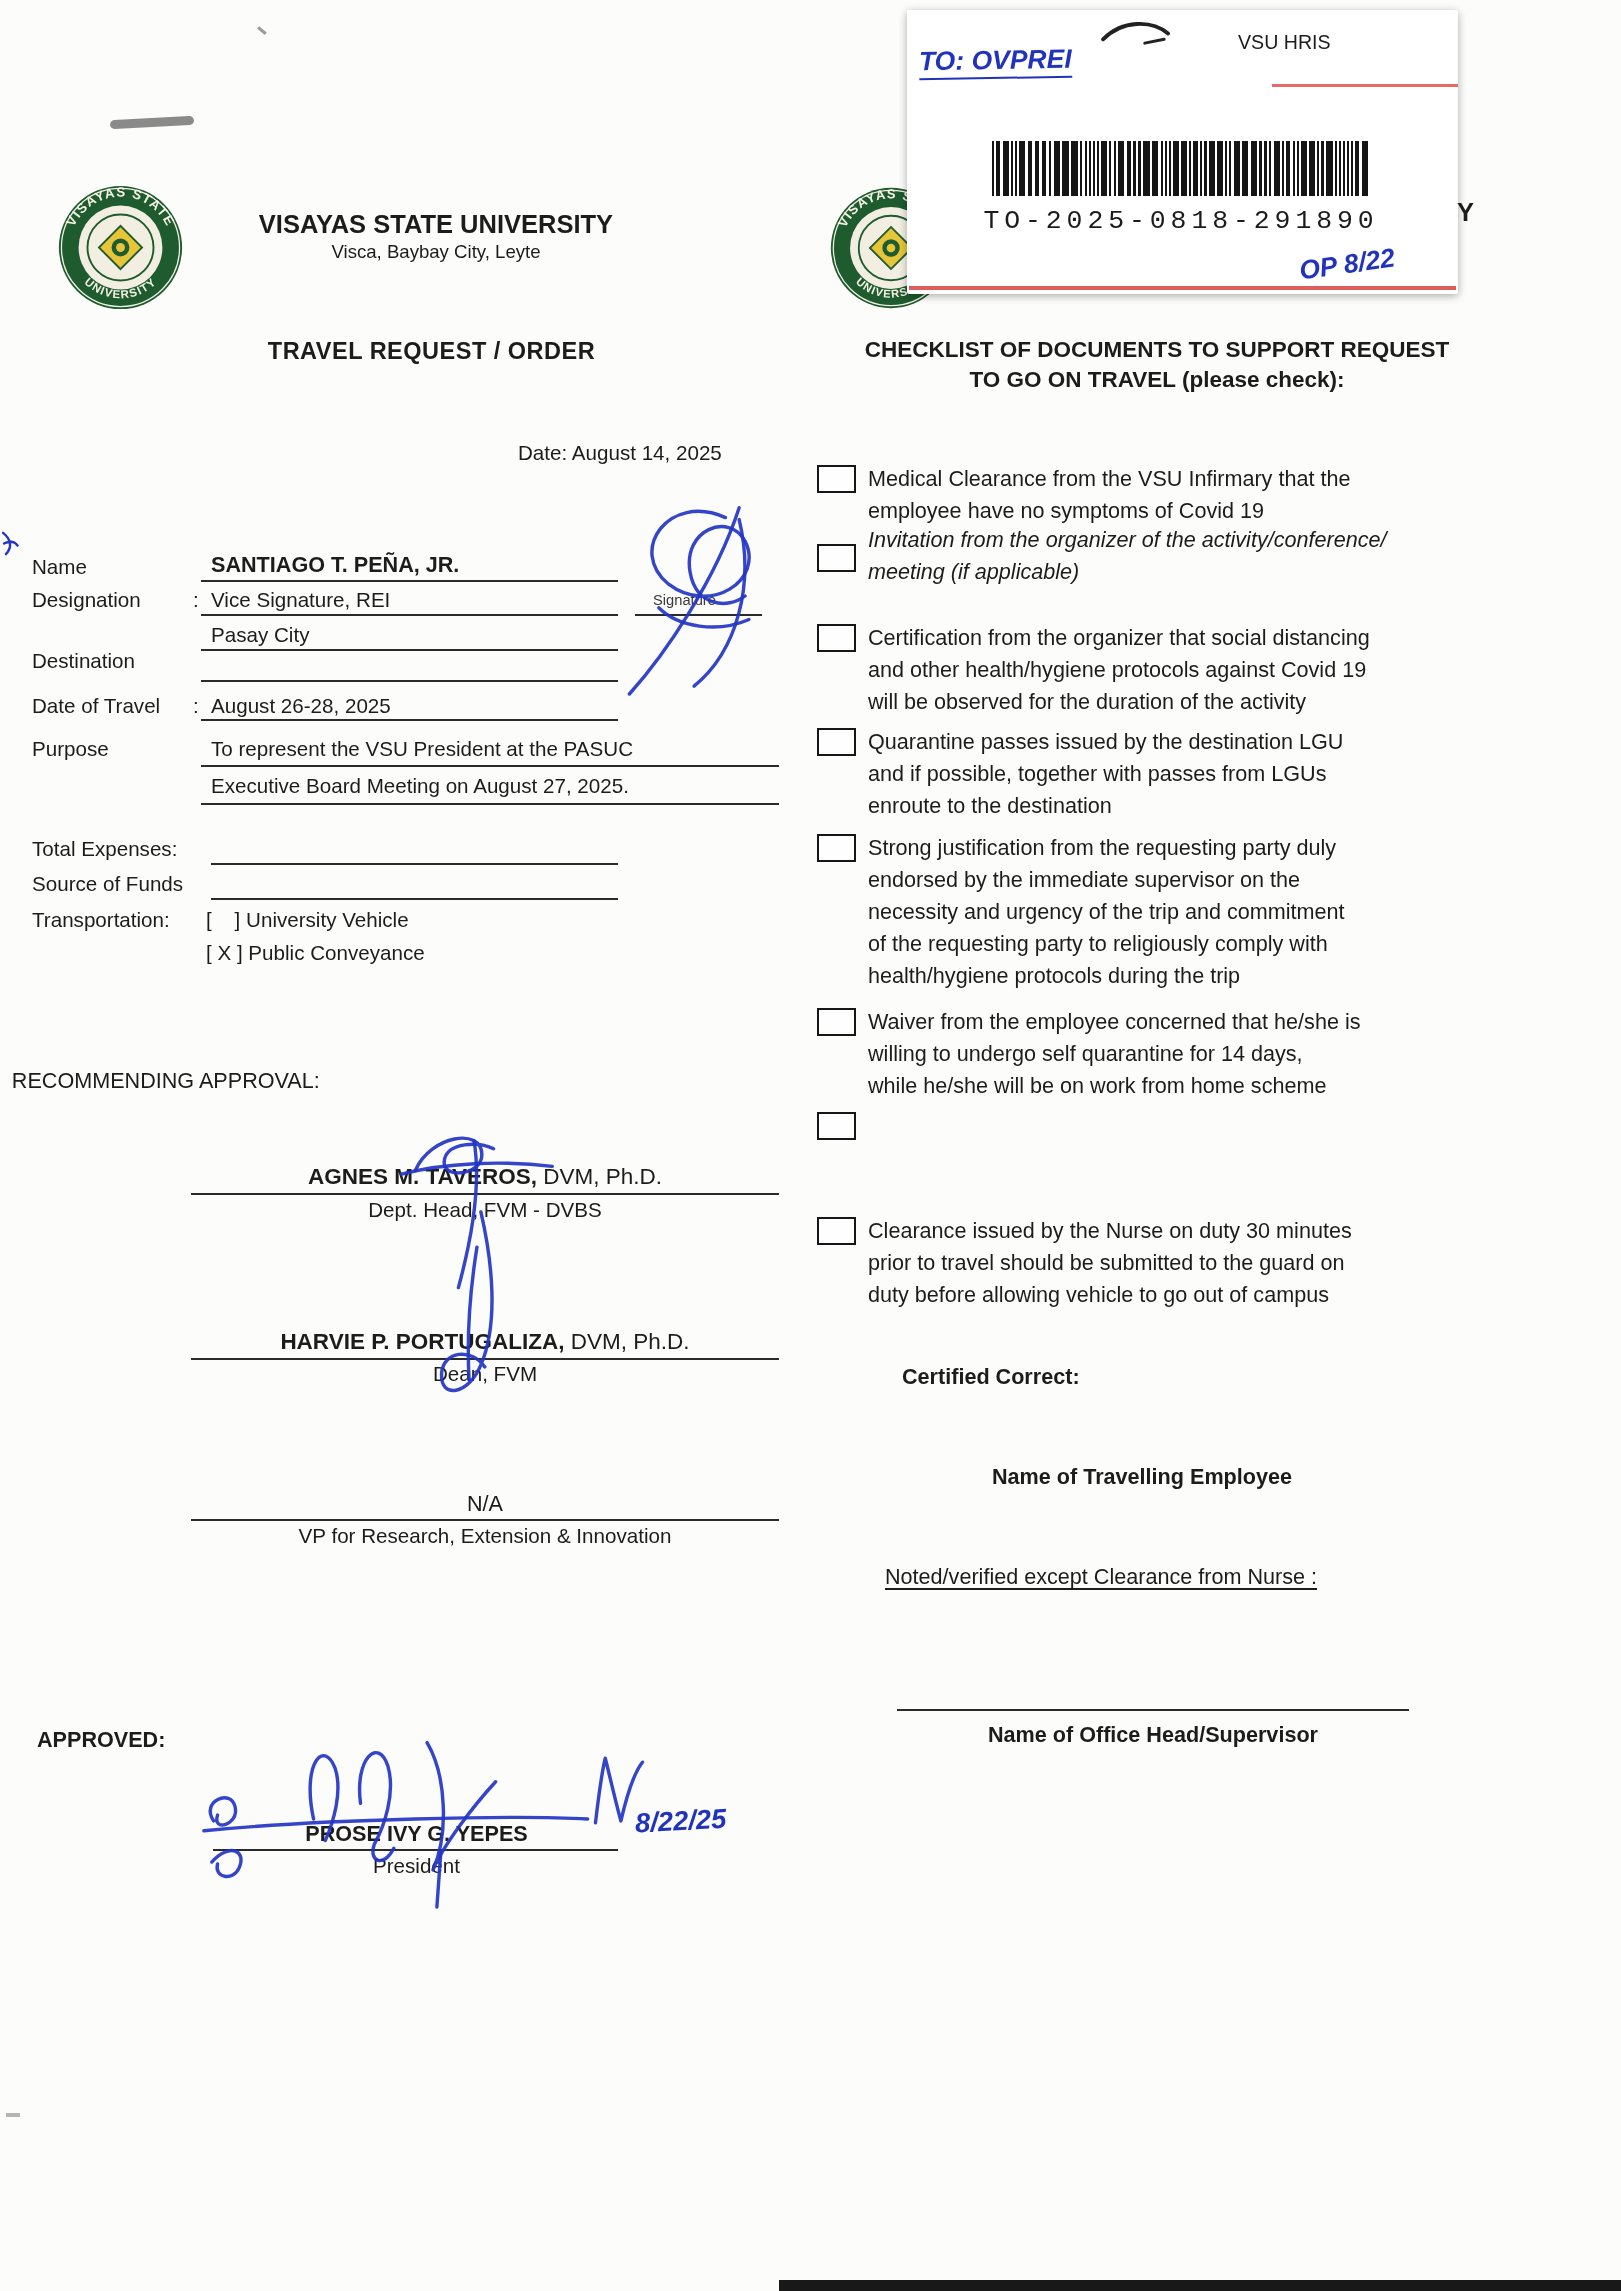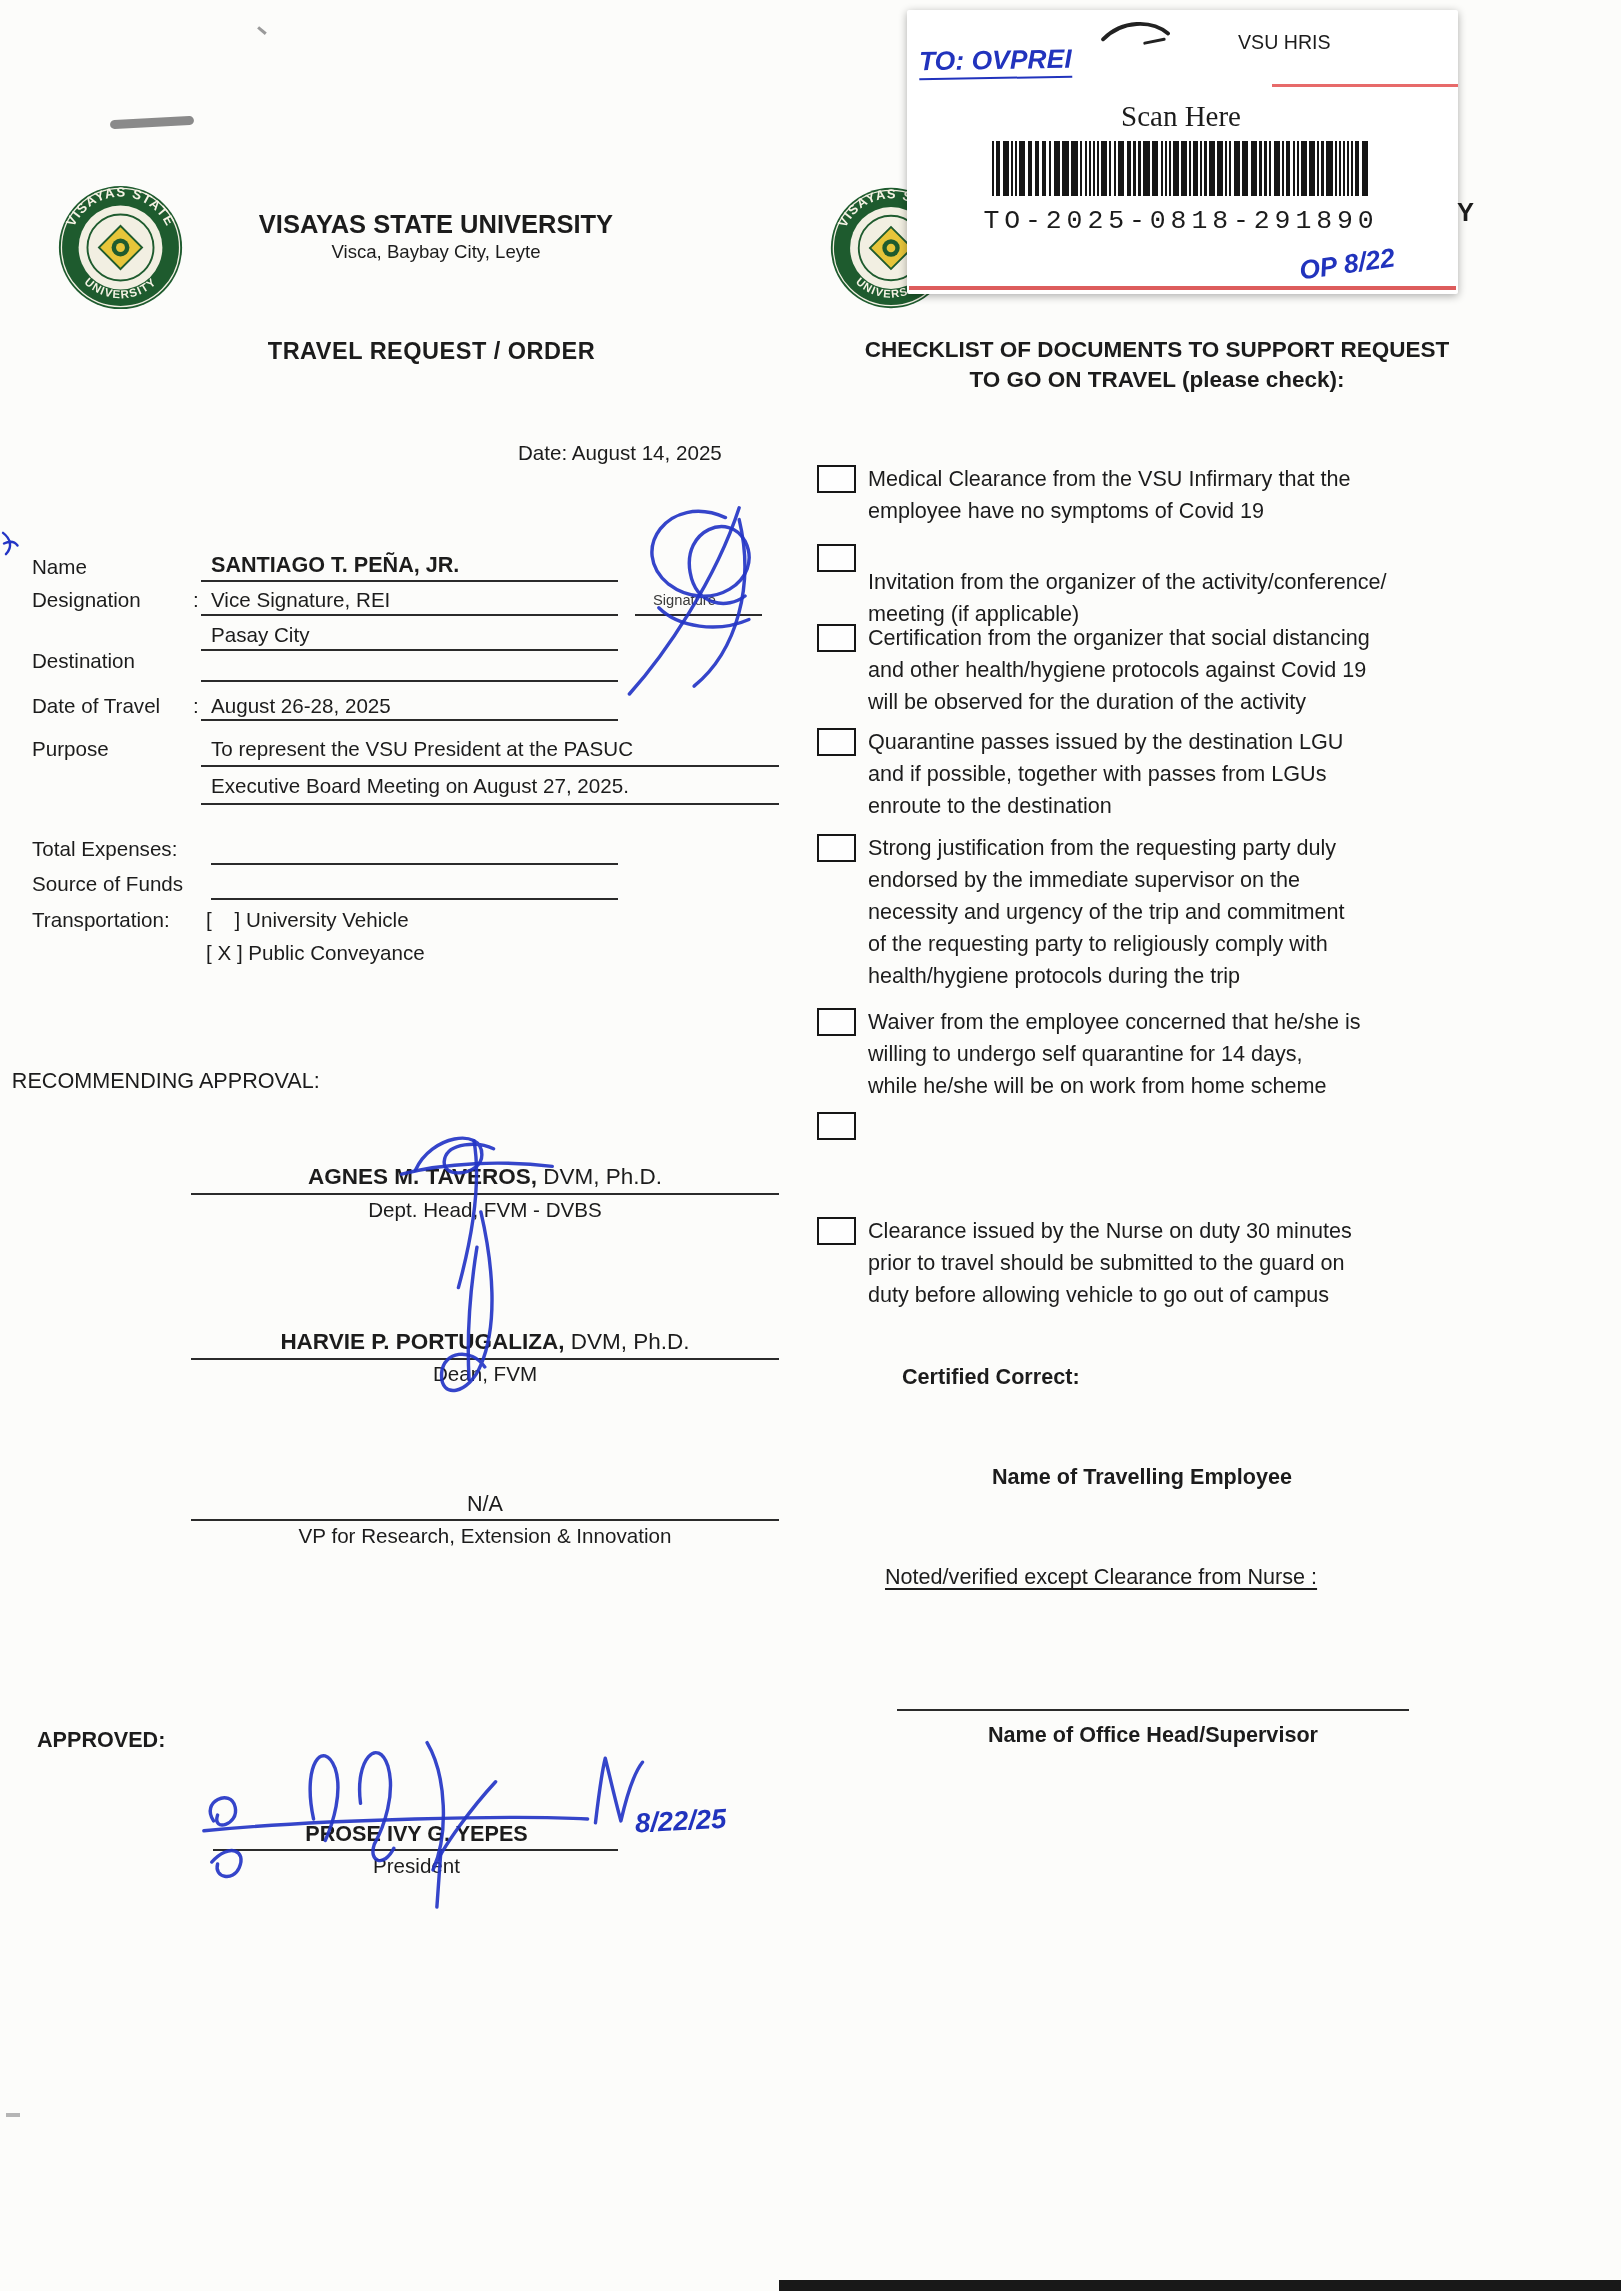--- a/index.html
+++ b/index.html
@@ -171,21 +171,21 @@
   </svg>
 
   <div class="abs center b" style="left:814px; top:337px; width:686px; font-size:22.5px;" data-name="checklist-title-line1">CHECKLIST OF DOCUMENTS TO SUPPORT REQUEST</div>
   <div class="abs center b" style="left:814px; top:367px; width:686px; font-size:22.5px;" data-name="checklist-title-line2">TO GO ON TRAVEL (please check):</div>
 
   <div class="checkbox" style="left:817px; top:465px;" data-name="checklist-checkbox-1"></div>
   <div class="itemtext" style="top:463px;" data-name="checklist-item-1-text">Medical Clearance from the VSU Infirmary that the
 employee have no symptoms of Covid 19</div>
 
   <div class="checkbox" style="left:817px; top:544px;" data-name="checklist-checkbox-2"></div>
-  <div class="itemtext" style="top:566px;" data-name="checklist-item-2-text">Invitation from the organizer of the activity/conference/
+  <div class="itemtext" style="top:524px;font-style:italic;" data-name="checklist-item-2-text">Invitation from the organizer of the activity/conference/
 meeting (if applicable)</div>
 
   <div class="checkbox" style="left:817px; top:624px;" data-name="checklist-checkbox-3"></div>
   <div class="itemtext" style="top:622px;" data-name="checklist-item-3-text">Certification from the organizer that social distancing
 and other health/hygiene protocols against Covid 19
 will be observed for the duration of the activity</div>
 
   <div class="checkbox" style="left:817px; top:728px;" data-name="checklist-checkbox-4"></div>
   <div class="itemtext" style="top:726px;" data-name="checklist-item-4-text">Quarantine passes issued by the destination LGU
 and if possible, together with passes from LGUs
@@ -217,21 +217,20 @@
   <div class="abs center b f22" style="left:897px; top:1722px; width:512px;" data-name="office-head-name-label">Name of Office Head/Supervisor</div>
 
   <div class="sticker" data-name="routing-sticker">
     <div class="hand" style="left:11.8px; top:35px; font-size:26.5px; transform:rotate(-1deg); border-bottom:2px solid #2133bd; padding-bottom:1px;" data-name="sticker-handwritten-to">TO: OVPREI</div>
     <div style="left:331px; top:21.6px; font-size:19.6px;" data-name="sticker-system-label">VSU HRIS</div>
     <svg style="left:191px; top:5.9px;" width="78" height="33" viewBox="0 0 80 34" data-name="pen-mark">
       <path d="M 5 24 C 25 4, 55 4, 72 18" fill="none" stroke="#222" stroke-width="4" stroke-linecap="round"></path>
       <path d="M 48 28 L 68 24" fill="none" stroke="#222" stroke-width="3" stroke-linecap="round"></path>
     </svg>
     <div style="left:365px; top:74px; width:186px; height:2.9px; background:#e35050; opacity:.85;" data-name="sticker-red-line-top"></div>
-    <div class="center" style="left:39px; top:90px; width:470px; font-family:'Liberation Serif', serif; font-size:29px;" data-name="scan-here-label">Scan Here</div>
     <div style="left:39px; top:131px; width:470px; height:55px;" data-name="barcode">
         <i style="width:2.1px;margin-right:2px"></i>
         <i style="width:4.1px;margin-right:2.9px"></i>
         <i style="width:6.2px;margin-right:2px"></i>
         <i style="width:2.1px;margin-right:2px"></i>
         <i style="width:2.1px;margin-right:2px"></i>
         <i style="width:6.2px;margin-right:2.9px"></i>
         <i style="width:4.1px;margin-right:2.9px"></i>
         <i style="width:4.1px;margin-right:2.9px"></i>
         <i style="width:4.1px;margin-right:2.9px"></i>

